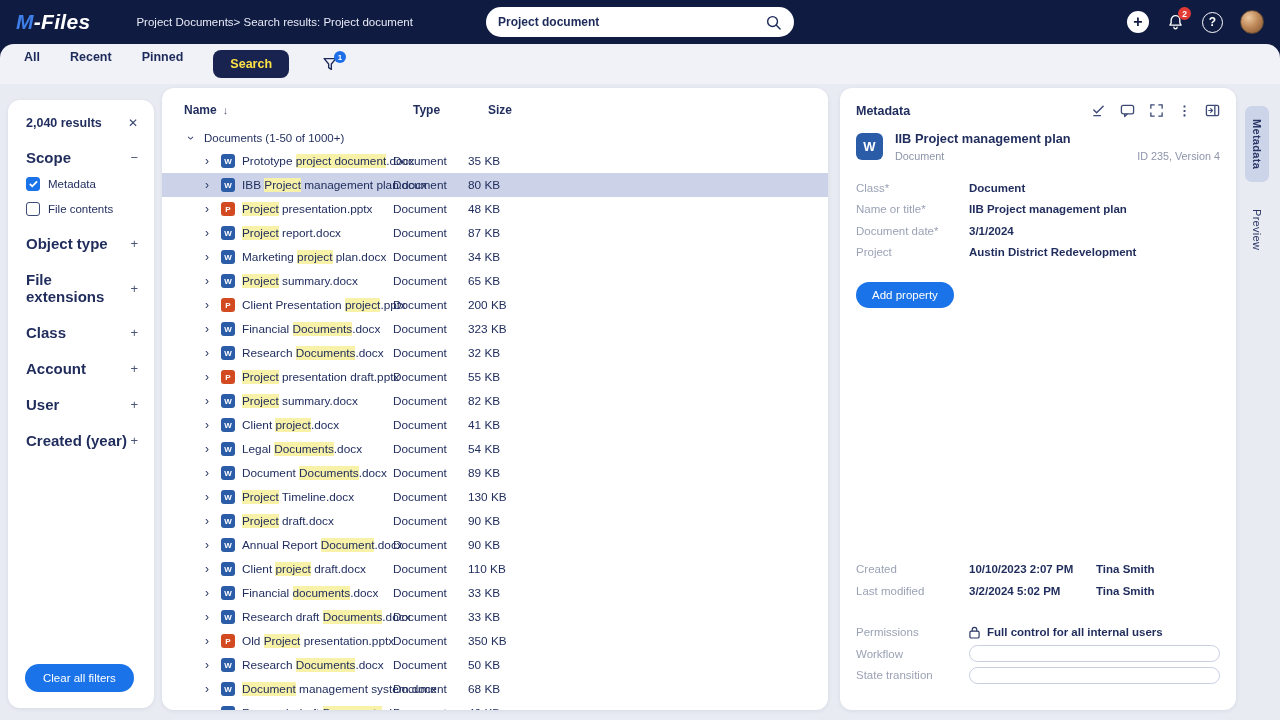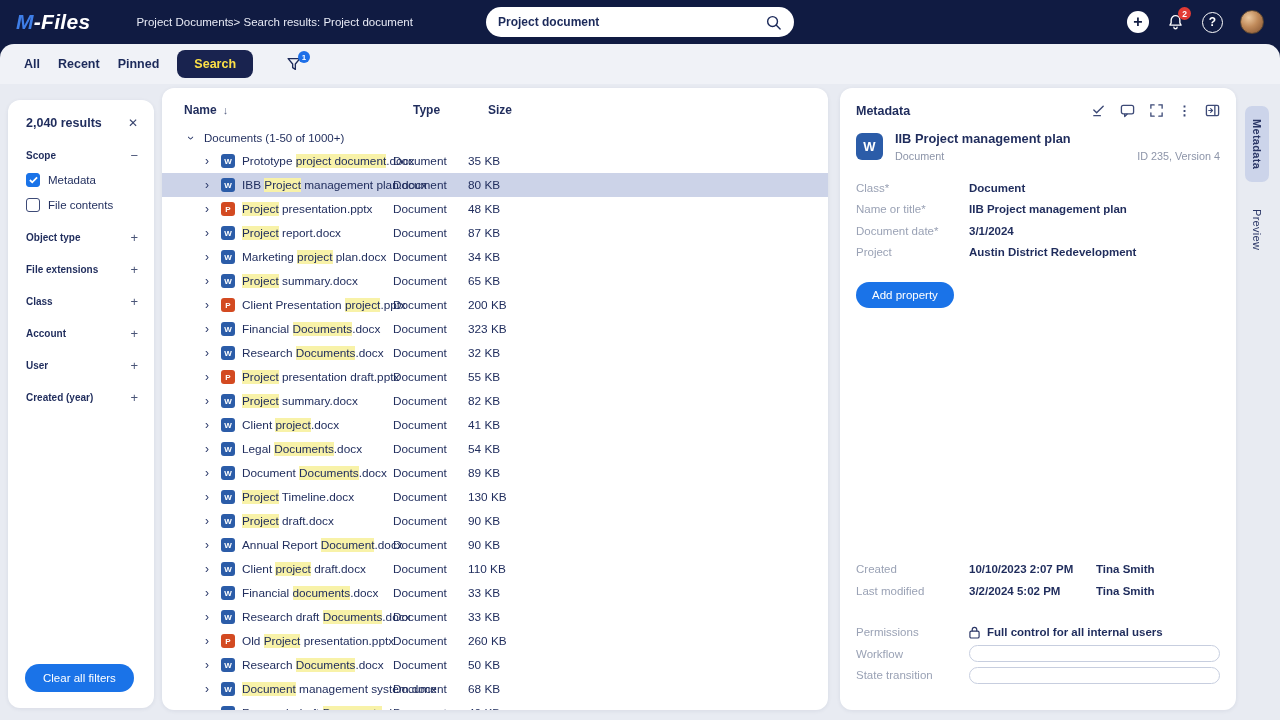--- a/index.html
+++ b/index.html
@@ -30,21 +30,21 @@
 
   .content { position:absolute; top:40px; left:0; right:0; bottom:0; background:#e8ebf2; }
   .card { position:absolute; background:#fff; border-radius:12px; box-shadow:0 1px 4px rgba(25,35,80,.08); overflow:hidden; }
 
   
   .sidebar-card { left:8px; top:16px; bottom:12px; width:146px; padding:16px 16px 0 18px; }
   .results-row { display:flex; align-items:center; justify-content:space-between; }
   .results-count { font-size:12.5px; font-weight:bold; color:#1f2c5c; }
   .close-x { color:#39456f; font-size:12px; cursor:pointer; }
   .fsec-head { display:flex; align-items:center; justify-content:space-between; margin-top:19px; cursor:pointer; }
-  .fsec-label { font-size:10px; font-weight:bold; color:#1f2c5c; }
+  .fsec-label { font-size:15px; font-weight:bold; color:#1f2c5c; }
   .fsec-toggle { color:#4a5578; font-size:13px; line-height:1; }
   .copt { display:flex; align-items:center; gap:8px; margin-top:11px; cursor:pointer; }
   .cbox { width:14px; height:14px; border:1.5px solid #3d4a77; border-radius:3px; flex:none; display:flex; align-items:center; justify-content:center; background:#fff; }
   .cbox.checked { background:#1a73e8; border-color:#1a73e8; }
   .copt-label { font-size:11.5px; color:#23305f; }
   .clear-btn { position:absolute; bottom:16px; left:17px; background:#1a73e8; color:#fff; border:none; border-radius:15px; padding:8px 18px; font-size:11.5px; font-family:inherit; cursor:pointer; }
 
   
   .list-card { left:162px; top:4px; bottom:10px; width:666px; }
   .lhead { display:grid; grid-template-columns:231px 75px 1fr; padding:15px 0 9px 20px; font-size:12px; font-weight:bold; color:#1f2c5c; }
@@ -114,21 +114,21 @@
         </svg>
       <span class="badge-red">2</span>
     </div>
     <div class="help-circle">?</div>
     <div class="avatar"></div>
   </div>
 </div>
 
 <div class="sheet">
   <div class="tabrow">
-    <div style="display:flex;align-items:center;gap:18px;">
+    <div style="display:flex;gap:30px;">
         <div class="tab">All</div>
         <div class="tab">Recent</div>
         <div class="tab">Pinned</div>
         <div class="tab active">Search</div>
       </div>
     <div class="funnel-wrap">
       <svg width="18" height="18" viewBox="0 0 20 20" fill="none">
           <path d="M3.5 4h13l-5 6v6l-3-2v-4z" stroke="#1c2a5a" stroke-width="1.5" stroke-linejoin="round"></path>
         </svg>
       <span class="badge-blue">1</span>
@@ -392,21 +392,21 @@
             <div class="cell-type">Document</div>
             <div class="cell-size">33 KB</div>
           </div>
           <div class="lrow">
             <div class="cell-name">
               <span class="chev">›</span>
               <span class="ficon ppt">P</span>
               <span class="fname"><span>Old </span><span class="hl">Project</span><span> presentation.pptx</span></span>
             </div>
             <div class="cell-type">Document</div>
-            <div class="cell-size">260 KB</div>
+            <div class="cell-size">350 KB</div>
           </div>
           <div class="lrow">
             <div class="cell-name">
               <span class="chev">›</span>
               <span class="ficon word">W</span>
               <span class="fname"><span>Research </span><span class="hl">Documents</span><span>.docx</span></span>
             </div>
             <div class="cell-type">Document</div>
             <div class="cell-size">50 KB</div>
           </div>

